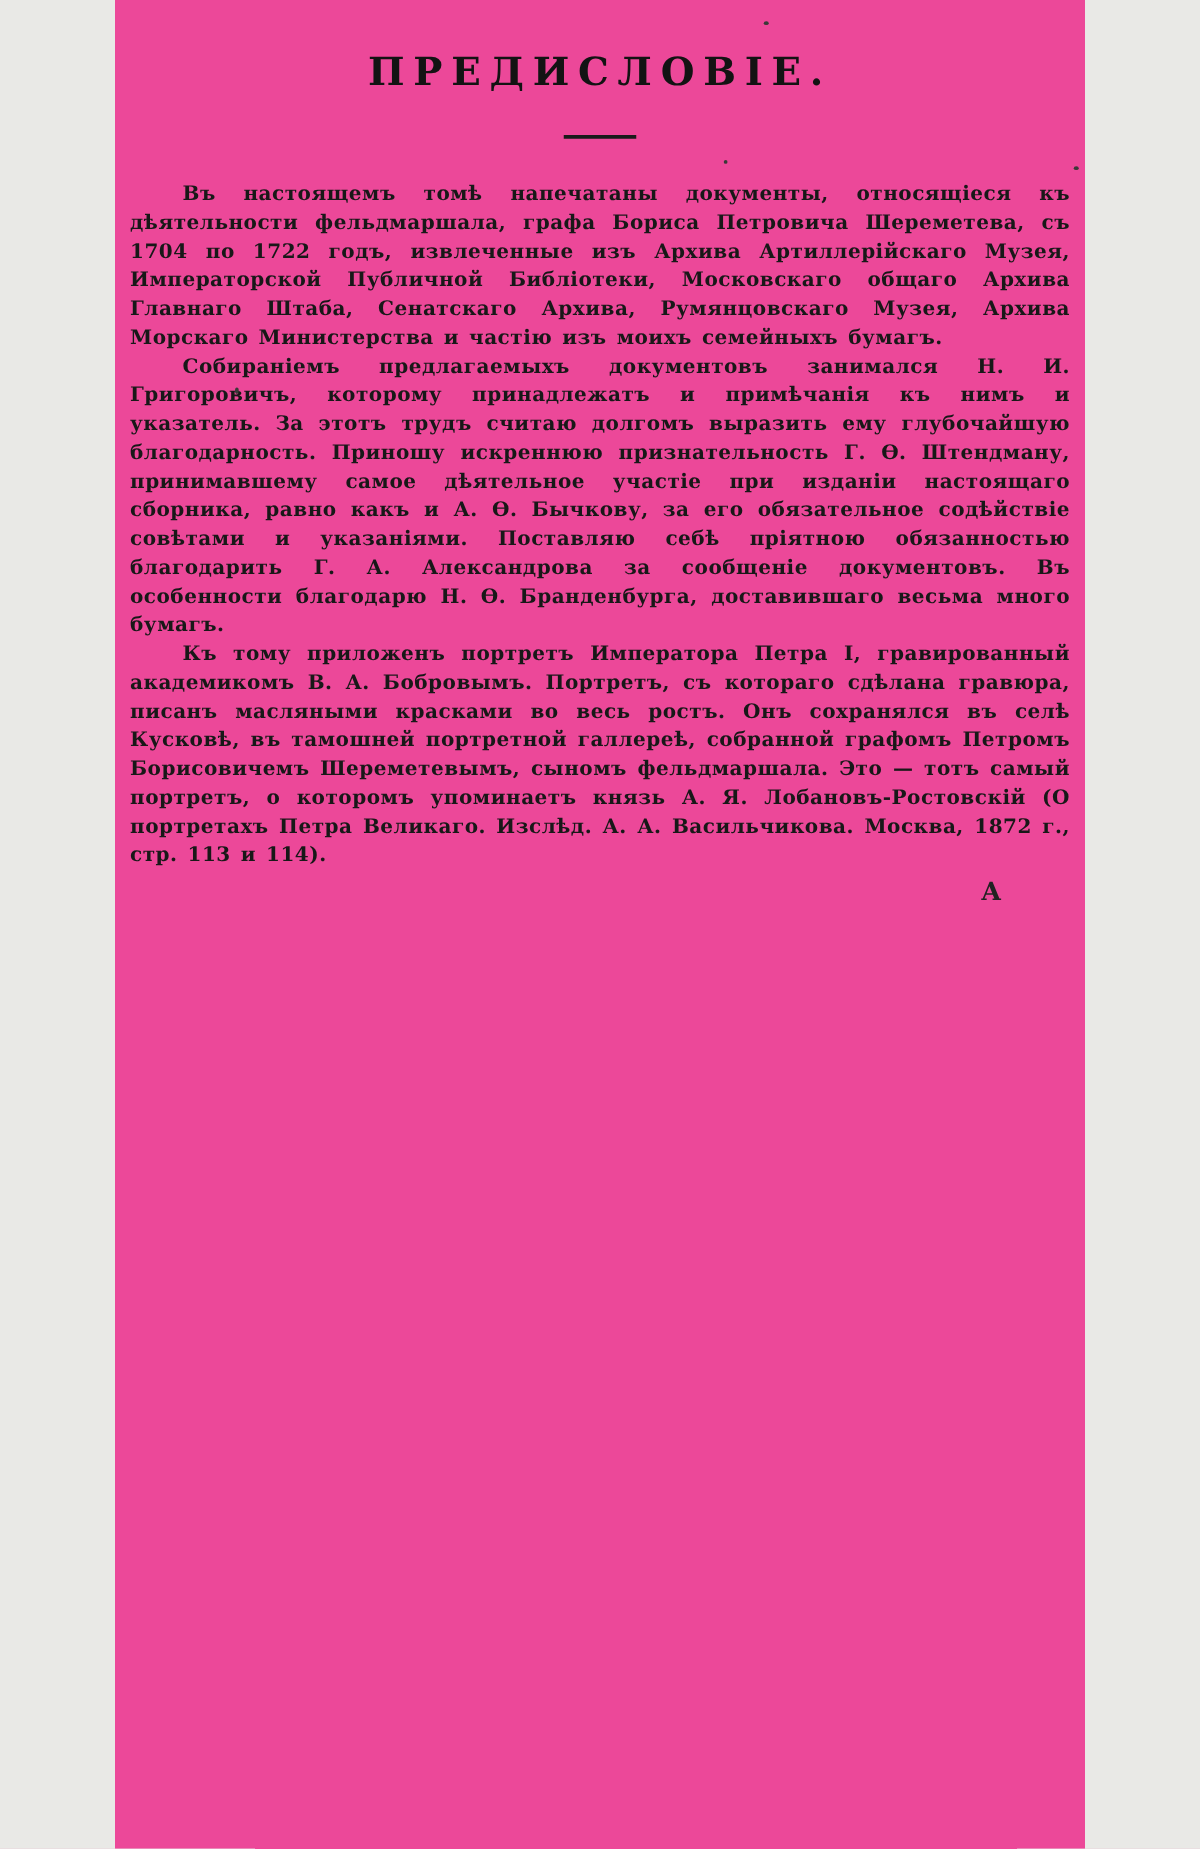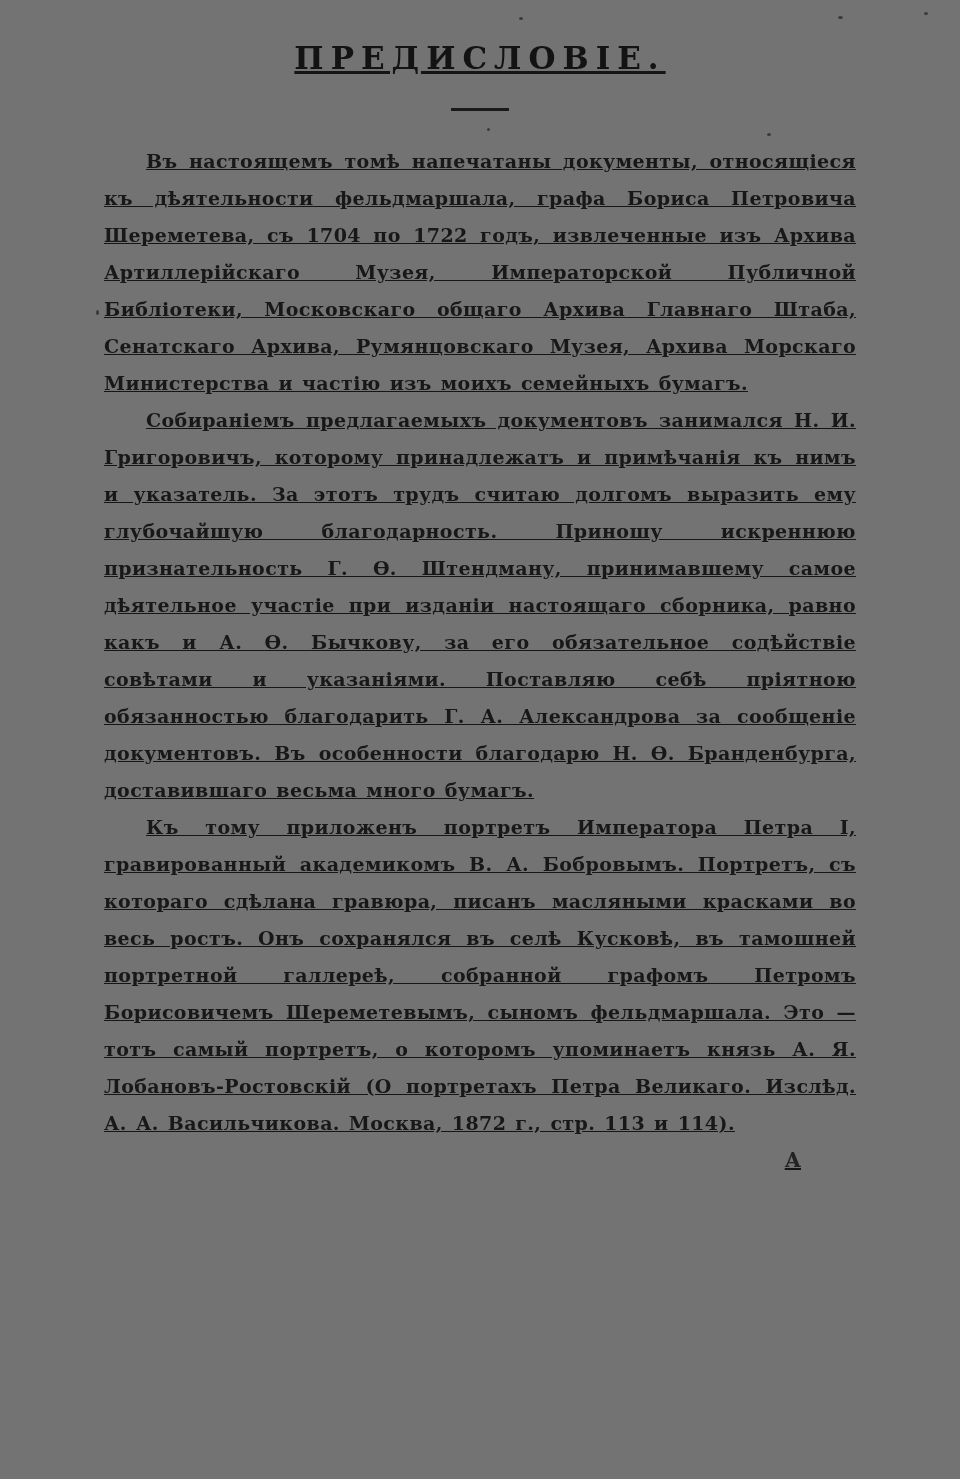--- a/index.html
+++ b/index.html
@@ -3,28 +3,27 @@
 <meta charset="utf-8">
 <style>
   * { margin: 0; padding: 0; box-sizing: border-box; }
 
   html, body {
     background: #e9e9e6;
   }
 
   .page {
     position: relative;
-    width: 960px;
+    width: 776px;
     height: 1479px;
     margin: 0 auto;
-    background: #737373;
+    background: #ec4899;
     overflow: hidden;
     font-family: "DejaVu Serif", "Liberation Serif", serif;
     color: #151515;
-    text-decoration: underline;
   }
 
   .page-title {
     margin-top: 40px;
     text-align: center;
     font-size: 31px;
     font-weight: bold;
     letter-spacing: 7px;
     color: #131313;
   }
@@ -35,23 +34,23 @@
     background: #1a1a1a;
     margin: 32px auto 0 auto;
   }
 
   .text-block {
     width: 752px;
     margin: 32px auto 0 auto;
   }
 
   .text-block p {
-    font-size: 19px;
+    font-size: 16px;
     font-weight: bold;
-    line-height: 37px;
+    line-height: 23px;
     text-align: justify;
     text-indent: 42px;
     letter-spacing: 0.4px;
     word-spacing: 2px;
     color: #181818;
   }
 
   .signature-mark {
     width: 752px;
     margin: 6px auto 0 auto;

